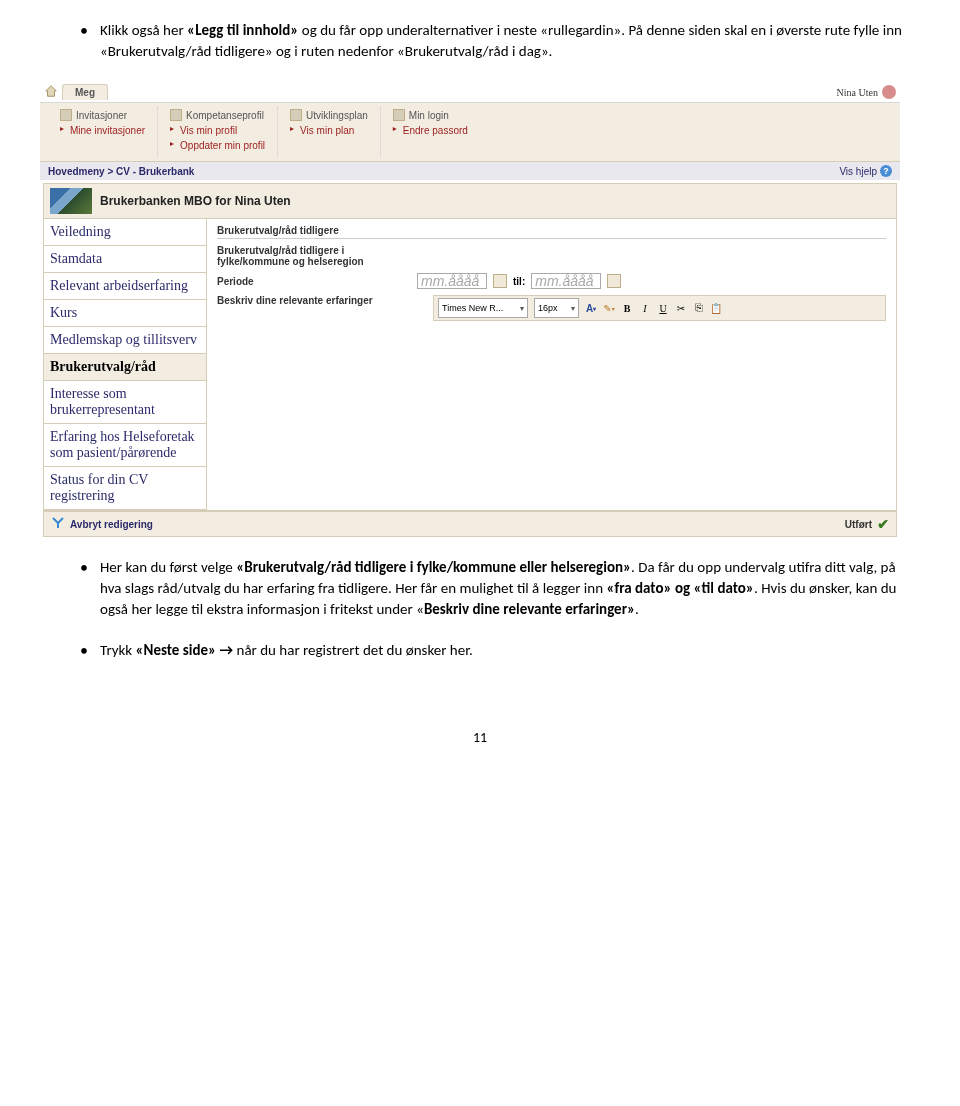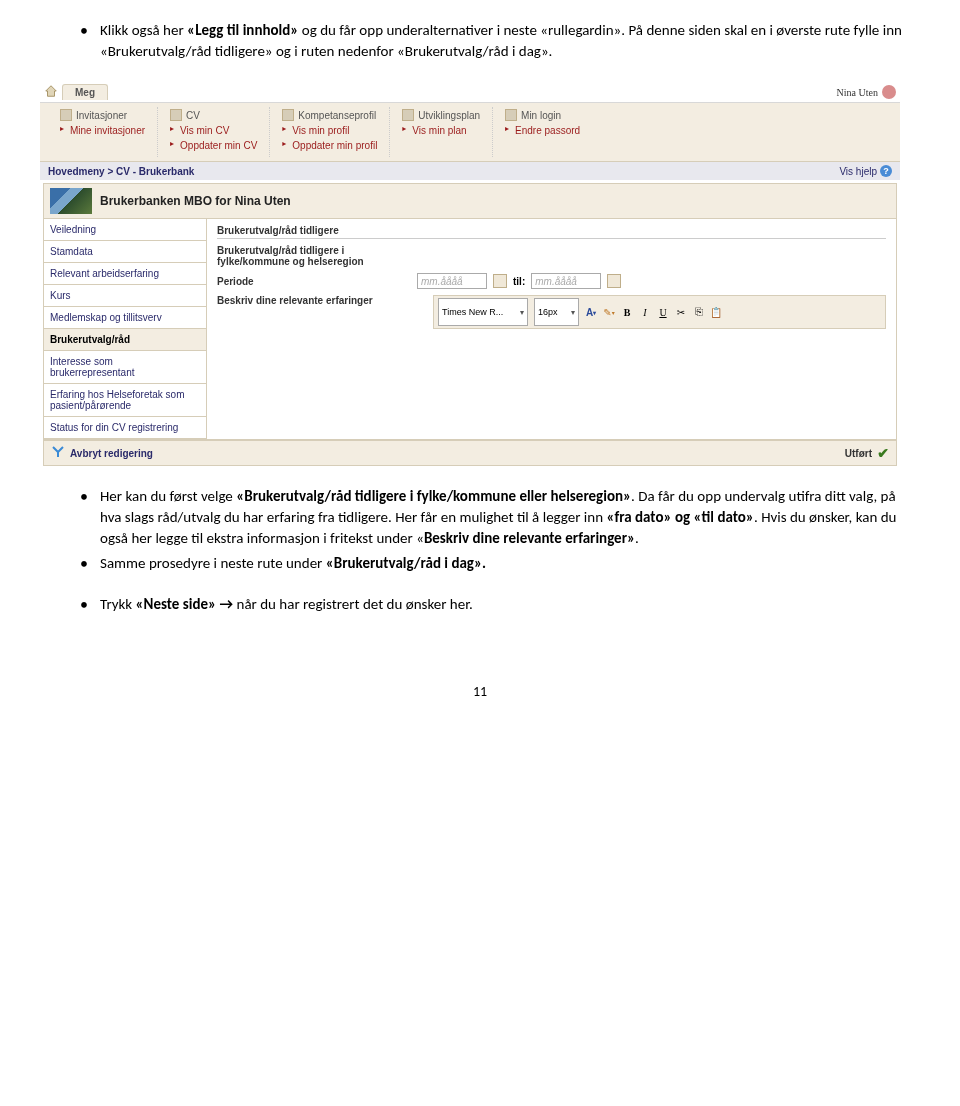--- a/index.html
+++ b/index.html
@@ -109,23 +109,24 @@
     margin: 0 3px;
   }
   .ss-sidebar {
     width: 164px;
     border: 1px solid #d6cdb8;
     border-top: none;
     background: #fff;
   }
   .ss-sidebar-item {
     padding: 5px 6px;
-    font-size: 10px;
+    font-size: 14px;
     color: #2a2a6a;
     border-bottom: 1px solid #d6cdb8;
+    font-family: Liberation Serif, serif;
   }
   .ss-sidebar-item.active {
     background: #f3ede1;
     font-weight: bold;
     color: #000;
   }
   .ss-main {
     flex: 1;
     border: 1px solid #d6cdb8;
     border-left: none;
@@ -140,21 +141,21 @@
     border-bottom: 1px solid #ccc;
     padding-bottom: 2px;
     margin-bottom: 6px;
   }
   .ss-row { display: flex; align-items: center; margin-bottom: 6px; }
   .ss-label { width: 200px; font-weight: bold; font-size: 10px; color: #333; }
   .ss-dateinput {
     width: 70px; height: 16px;
     border: 1px solid #aaa;
     background: #fff;
-    font-size: 10px; color: #aaa; font-style: italic;
+    font-size: 14px; color: #aaa; font-style: italic;
     padding: 0 3px;
     display:flex; align-items:center;text-align:right;
   }
   .ss-cal {
     width: 14px; height: 14px;
     border: 1px solid #bfae8a;
     background: #f0e8d8;
     margin: 0 6px;
   }
   .ss-til { font-weight: bold; font-size: 10px; margin-right: 6px; }
@@ -162,21 +163,21 @@
     display: flex;
     align-items: center;
     background: #f3ede1;
     border: 1px solid #d6cdb8;
     padding: 2px 4px;
     gap: 6px;
     font-size: 10px;
     margin-bottom: 8px;
   }
   .ss-select {
-    height: 28px;
+    height: 20px;
     background: #fff;
     border: 1px solid #aaa;
     font-size: 9px;
     padding: 0 3px;
     display:flex;align-items:center;justify-content:space-between;
     gap:4px;
   }
   .ss-select .chev { font-size:8px; color:#555; }
   .ss-tb-ico {
     width: 12px; height: 12px;
@@ -244,28 +245,20 @@
     </div>
   </div>
 
   <div class="ss-nav">
     <div class="ss-nav-col">
       <div class="ss-nav-head">
           <span class="mini-icon"></span>
           <span>Invitasjoner</span>
         </div>
       <div class="ss-nav-link"><span>Mine invitasjoner</span></div>
-    </div>
-    <div class="ss-nav-col">
-      <div class="ss-nav-head">
-          <span class="mini-icon"></span>
-          <span>CV</span>
-        </div>
-      <div class="ss-nav-link"><span>Vis min CV</span></div>
-      <div class="ss-nav-link"><span>Oppdater min CV</span></div>
     </div>
     <div class="ss-nav-col">
       <div class="ss-nav-head">
           <span class="mini-icon"></span>
           <span>Kompetanseprofil</span>
         </div>
       <div class="ss-nav-link"><span>Vis min profil</span></div>
       <div class="ss-nav-link"><span>Oppdater min profil</span></div>
     </div>
     <div class="ss-nav-col">
@@ -369,23 +362,20 @@
       <span>Utført</span>
       <span class="check">✔</span>
     </div>
   </div>
 </div>
 
 <ul class="doc-bullets">
   <li>
     <span>Her kan du først velge </span><span class="bold">«Brukerutvalg/råd tidligere i fylke/kommune eller helseregion»</span><span>. Da får du opp undervalg utifra ditt valg, på hva slags råd/utvalg du har erfaring fra tidligere.  Her får en mulighet til å legger inn </span><span class="bold">«fra dato» og «til dato»</span><span>. Hvis du ønsker, kan du også her legge til ekstra informasjon i fritekst under «</span><span class="bold">Beskriv dine relevante erfaringer»</span><span>.</span>
   </li>
-  <li>
-    <span>Samme prosedyre i neste rute under </span><span class="bold">«Brukerutvalg/råd i dag».</span>
-  </li>
 </ul>
 
 <ul class="doc-bullets" style="margin-top:18px;">
   <li>
     <span>Trykk </span><span class="bold">«Neste side» </span><span class="bold arrow">→ </span><span>når du har registrert det du ønsker her.</span>
   </li>
 </ul>
 
 <div class="page-number">11</div>
 

